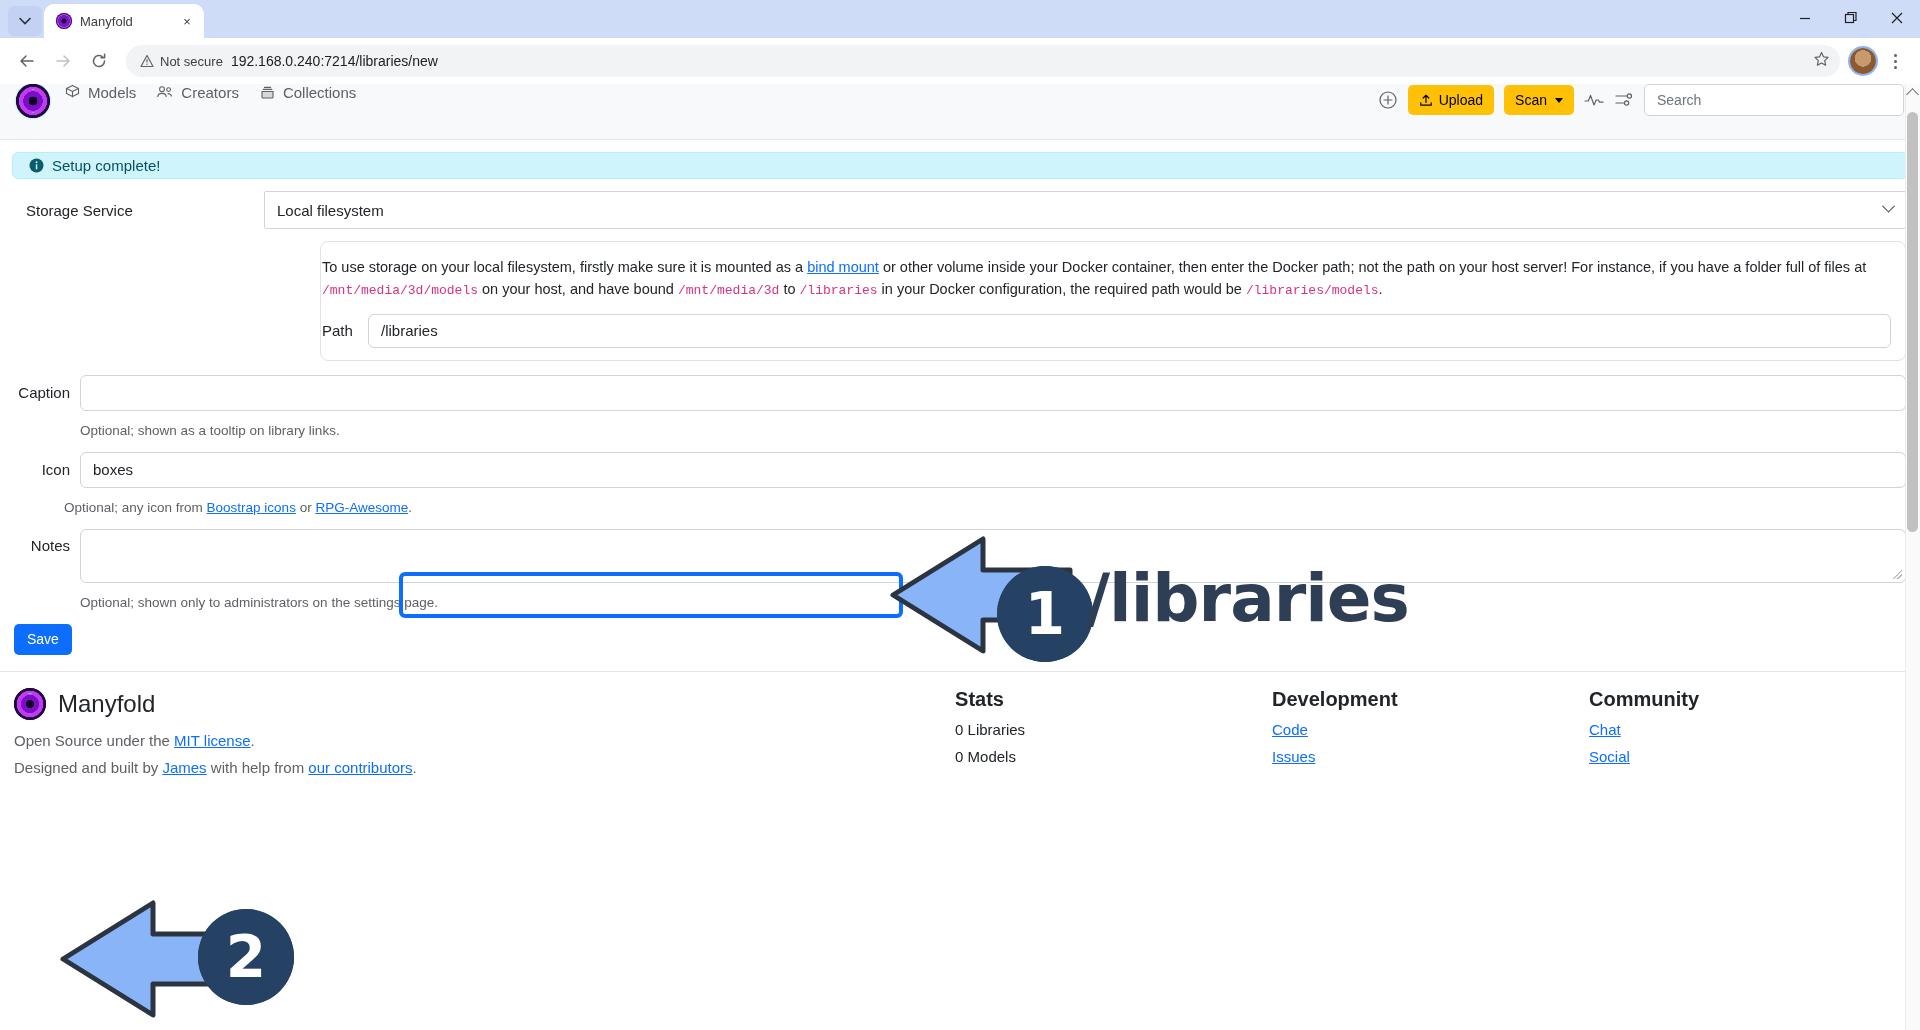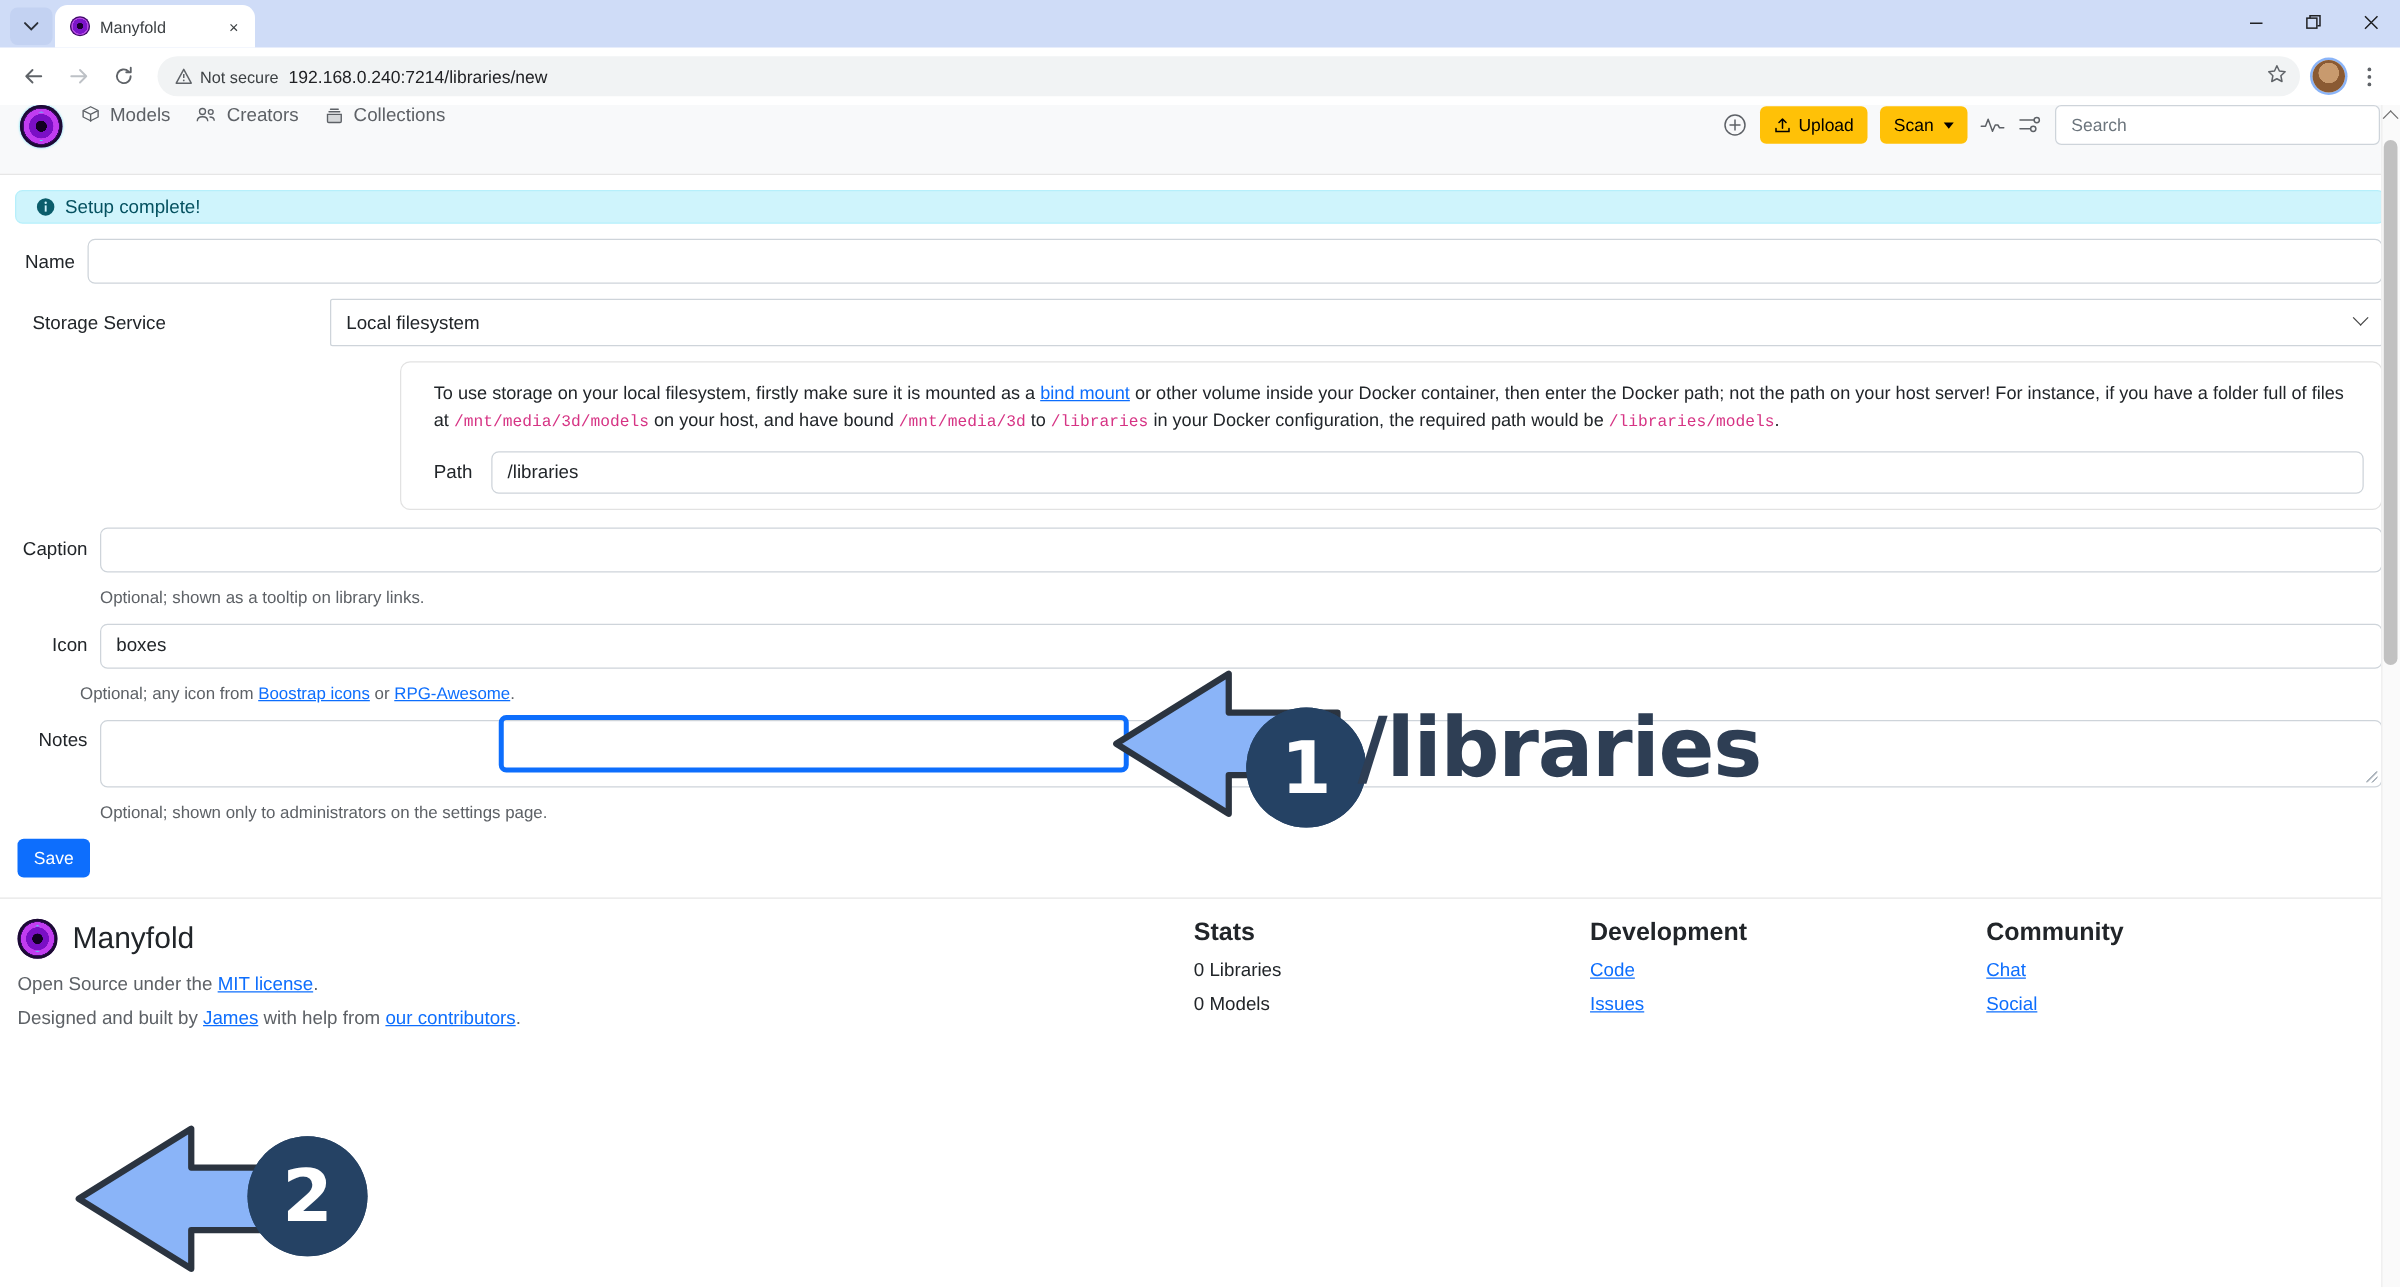--- a/index.html
+++ b/index.html
@@ -95,21 +95,21 @@
   
   .frow { display:flex; align-items:center; margin-bottom:12px; }
   .flabel { width:56px; flex:0 0 auto; font-size:15px; color:#212529; text-align:right; padding-right:10px; }
   .flabel.wide { width:250px; }
   .finput { flex:1 1 auto; height:36px; border:1px solid #ced4da; border-radius:6px; background:#fff;
     padding:0 12px; font-size:15px; color:#212529; display:flex; align-items:center; cursor:text;}
   .fselect { flex:1 1 auto; height:38px; border:1px solid #ced4da; border-radius:2px; background:#fff;
     padding:0 12px; font-size:15px; color:#212529; display:flex; align-items:center; justify-content:space-between; cursor:pointer;}
   .chev { width:9px; height:9px; border-right:1.6px solid #444; border-bottom:1.6px solid #444; transform:rotate(45deg) translate(-3px,-3px); }
 
-  .svc-panel { border:1px solid #e2e2e2; border-radius:8px; margin:4px 0 14px 306px; padding:14px 14px 12px 26px; }
+  .svc-panel { border:1px solid #e2e2e2; border-radius:8px; margin:4px 0 14px 306px; padding:14px 14px 12px 1px; }
   .helptext { font-size:14.5px; color:#212529; line-height:1.55; margin:0 0 12px 0; }
   .helptext a { color:#0d6efd; }
   code { font-family:"Liberation Mono", monospace; font-size:13px; color:#d63384; }
 
   .path-row { display:flex; align-items:center; }
   .path-label { width:36px; font-size:15px; color:#212529; margin-right:10px; }
   .path-input { flex:1 1 auto; height:34px; border:1px solid #ced4da; border-radius:6px; background:#fff;
     padding:0 12px; font-size:15px; color:#212529; display:flex; align-items:center; cursor:text;}
 
   .hint { font-size:13.5px; color:#5d6166; margin:4px 0 14px 66px; }
@@ -305,24 +305,20 @@
         <circle cx="7.5" cy="7.5" r="7" fill="#0b5d6b"></circle>
         <rect x="6.8" y="6.3" width="1.5" height="5" fill="#cff4fc"></rect>
         <circle cx="7.55" cy="4.2" r="0.95" fill="#cff4fc"></circle>
       </svg>
     <span>Setup complete!</span>
   </div>
 
   <div class="container">
 
     
-    <div class="frow">
-      <div class="flabel">Name</div>
-      <div class="finput"></div>
-    </div>
 
     
     <div class="frow">
       <div class="flabel wide" style="text-align:left;padding-left:12px;">Storage Service</div>
       <div class="fselect">
         <span>Local filesystem</span>
         <span class="chev"></span>
       </div>
     </div>
 

